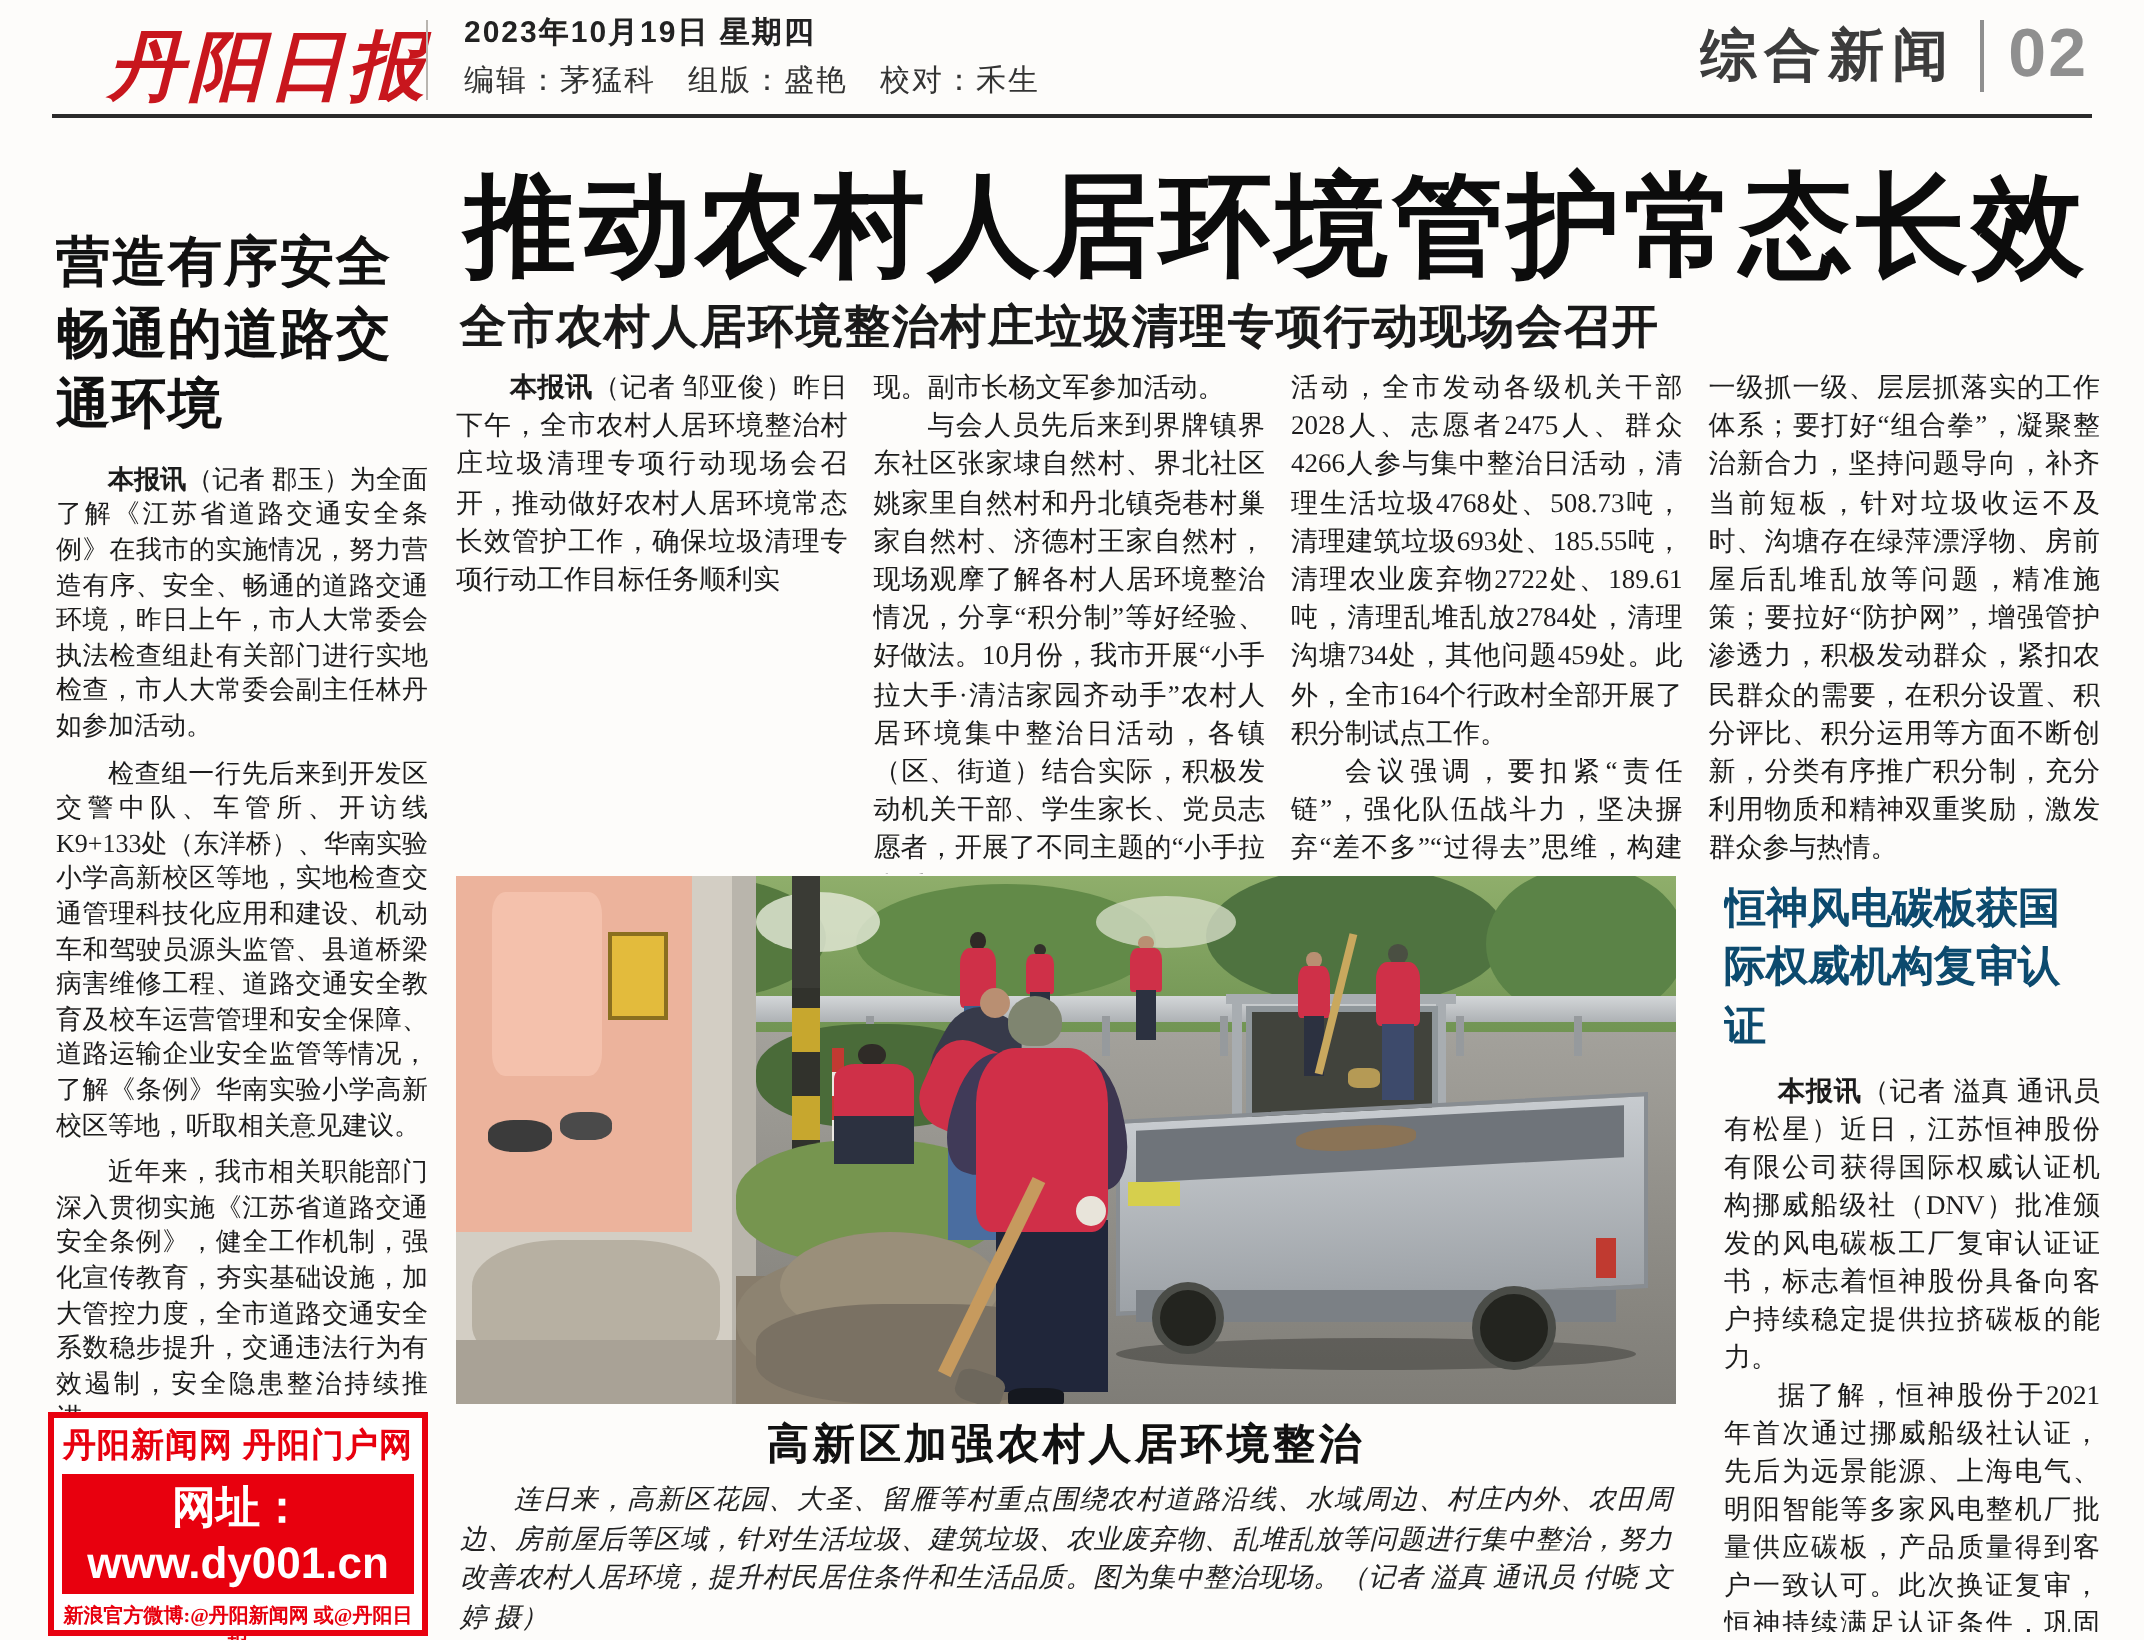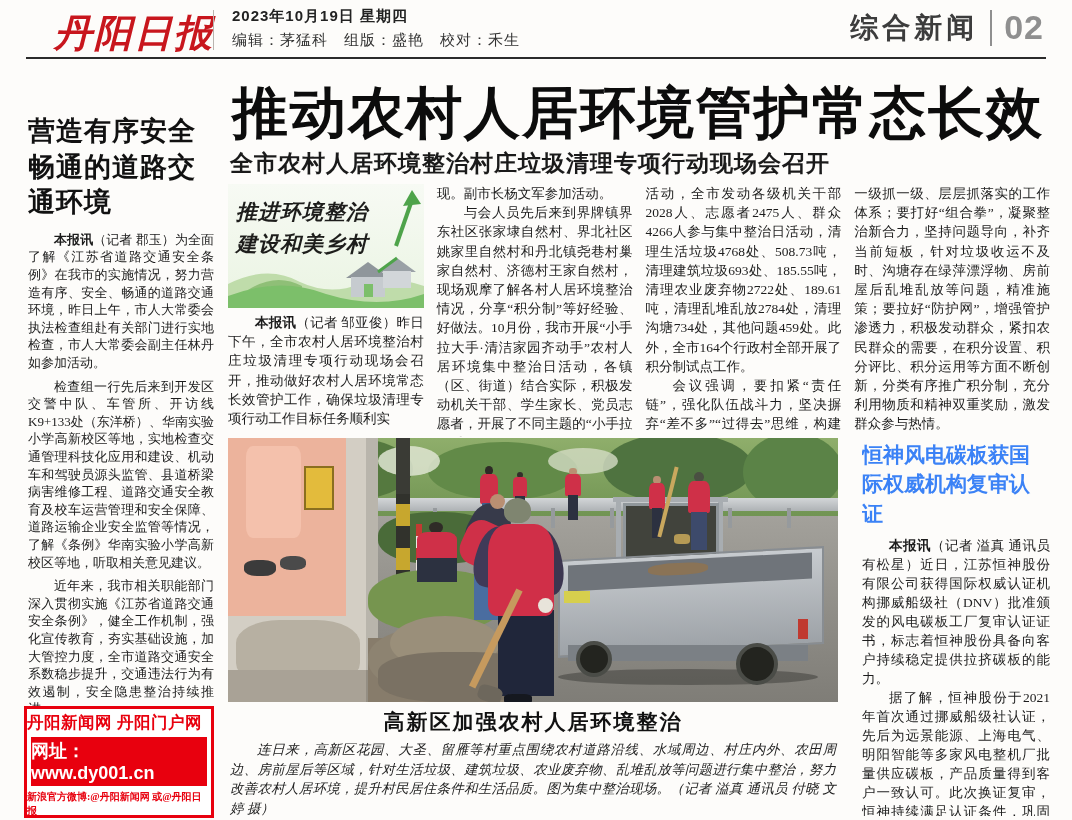--- a/index.html
+++ b/index.html
@@ -20,24 +20,24 @@
   .head-rule{position:absolute;left:26px;right:26px;top:57px;height:2px;background:#2b2b2b;}
 
   
   .left-col{position:absolute;left:28px;top:70px;width:186px;height:632px;overflow:hidden;margin-top:44px;}
   .left-title{margin:0 0 10px 0;font-size:27px;line-height:1.32;font-weight:900;color:#111;letter-spacing:1px;}
   .left-col p{margin:6px 0 0 0;font-size:13px;line-height:17.6px;text-align:justify;text-indent:2em;}
   .blead{font-weight:bold;}
 
   
   .red-box{position:absolute;left:24px;top:706px;width:190px;height:112px;border:3px solid #e8000e;
-           box-sizing:border-box;text-align:left;padding-top:3px;background:#fff;}
+           box-sizing:border-box;text-align:center;padding-top:3px;background:#fff;}
   .rb1{font-size:16.5px;font-weight:900;color:#e8000e;letter-spacing:0.5px;
        font-family:"Liberation Sans","DejaVu Sans",sans-serif;}
-  .rb2{margin:3px 4px 0 4px;background:#e8000e;color:#fff;font-weight:900;font-size:18px;padding:2px 0;
+  .rb2{margin:3px 4px 0 4px;background:#e8000e;color:#fff;font-weight:900;font-size:22px;padding:2px 0;
        font-family:"Liberation Sans","DejaVu Sans",sans-serif;}
   .rb3{font-size:10px;color:#e8000e;margin-top:4px;font-weight:600;}
   .rb4{font-size:14px;color:#e8000e;font-weight:700;margin-top:1px;}
 
   
   .headline{position:absolute;left:226px;top:76px;width:824px;margin:0;font-size:56px;font-weight:900;
             color:#0c0c0c;text-align:center;letter-spacing:2px;white-space:nowrap;}
   .subhead{position:absolute;left:230px;top:148px;width:820px;font-size:23px;font-weight:600;color:#1a1a1a;letter-spacing:1px;}
   .cols{position:absolute;left:228px;top:184px;width:822px;height:253px;display:flex;gap:13px;overflow:hidden;}
   .col{flex:1;min-width:0;}
@@ -58,21 +58,21 @@
   .person .h{position:absolute;left:30%;top:0;width:40%;height:13%;background:#b98f72;border-radius:50%;}
   .person .v{position:absolute;left:8%;top:11%;width:84%;height:42%;background:#cf3048;border-radius:26% 26% 10% 10%;}
   .person .l{position:absolute;left:20%;top:51%;width:60%;height:49%;background:#2c3140;}
 
   
   .cap-title{position:absolute;left:228px;top:708px;width:610px;text-align:center;font-size:21px;
              font-weight:900;color:#111;letter-spacing:2px;font-family:"Liberation Sans","DejaVu Sans",sans-serif;}
   .caption{position:absolute;left:230px;top:740px;width:606px;font-size:13.5px;line-height:19.5px;
            font-style:italic;text-align:justify;text-indent:2em;color:#222;}
   .right-col{position:absolute;left:862px;top:440px;width:188px;height:376px;overflow:hidden;}
-  .right-title{margin:0 0 8px 0;font-size:21px;line-height:1.4;font-weight:900;color:#3b82f6;
+  .right-title{margin:0 0 8px 0;font-size:21px;line-height:1.4;font-weight:900;color:#0c4a6e;
                font-family:"Liberation Sans","DejaVu Sans",sans-serif;}
   .right-col p{margin:0;font-size:13.5px;line-height:19px;text-align:justify;text-indent:2em;}
 
   h1,h2,h3,.subhead,.cap-title,.headline,.left-title,.head-date,.head-staff,.section-title,.page-no
    {font-family:"Liberation Sans","DejaVu Sans",sans-serif;}
 </style>
 </head>
 <body>
 
 <div class="page">
@@ -102,39 +102,20 @@
     <div class="rb2">网址：www.dy001.cn</div>
     <div class="rb3">新浪官方微博:@丹阳新闻网 或@丹阳日报</div>
     <div class="rb4">电话:86983110 86983119</div>
   </div>
 
   <h1 class="headline">推动农村人居环境管护常态长效</h1>
   <div class="subhead">全市农村人居环境整治村庄垃圾清理专项行动现场会召开</div>
 
   <section class="cols">
     <div class="col">
-      <div class="promo">
-        <svg width="196" height="124" viewBox="0 0 196 124">
-          <path d="M168 62 L184 16" stroke="#4ea34a" stroke-width="4" fill="none"></path>
-          <polygon points="184,6 175,22 193,20" fill="#4ea34a"></polygon>
-          <path d="M0 124 L0 100 Q40 80 72 98 Q102 112 132 100 Q162 90 196 102 L196 124 Z" fill="#bfdcaa"></path>
-          <path d="M20 106 Q48 88 74 102 L74 107 Q48 96 20 109 Z" fill="#8fbf77"></path>
-          <polygon points="118,94 140,78 162,94" fill="#8f969b"></polygon>
-          <rect x="123" y="93" width="34" height="20" fill="#c6cbcf"></rect>
-          <rect x="136" y="100" width="9" height="13" fill="#7cbf6a"></rect>
-          <polygon points="150,88 169,74 188,88" fill="#9aa1a6"></polygon>
-          <path d="M150 88 L169 74" stroke="#4ea34a" stroke-width="3" fill="none"></path>
-          <rect x="155" y="87" width="28" height="17" fill="#d2d6d9"></rect>
-          <path d="M0 124 L0 112 Q52 92 98 110 Q150 126 196 110 L196 124 Z" fill="#7cbf6a"></path>
-        </svg>
-        <div class="promo-text">
-          <div>推进环境整治</div>
-          <div>建设和美乡村</div>
-        </div>
-      </div>
       <p><span class="blead">本报讯</span><span>（记者 邹亚俊）昨日下午，全市农村人居环境整治村庄垃圾清理专项行动现场会召开，推动做好农村人居环境常态长效管护工作，确保垃圾清理专项行动工作目标任务顺利实</span></p>
     </div>
     <div class="col">
       <p class="noind">现。副市长杨文军参加活动。</p>
       <p>与会人员先后来到界牌镇界东社区张家埭自然村、界北社区姚家里自然村和丹北镇尧巷村巢家自然村、济德村王家自然村，现场观摩了解各村人居环境整治情况，分享“积分制”等好经验、好做法。10月份，我市开展“小手拉大手·清洁家园齐动手”农村人居环境集中整治日活动，各镇（区、街道）结合实际，积极发动机关干部、学生家长、党员志愿者，开展了不同主题的“小手拉大手”</p>
     </div>
     <div class="col">
       <p class="noind">活动，全市发动各级机关干部2028人、志愿者2475人、群众4266人参与集中整治日活动，清理生活垃圾4768处、508.73吨，清理建筑垃圾693处、185.55吨，清理农业废弃物2722处、189.61吨，清理乱堆乱放2784处，清理沟塘734处，其他问题459处。此外，全市164个行政村全部开展了积分制试点工作。</p>
       <p>会议强调，要扣紧“责任链”，强化队伍战斗力，坚决摒弃“差不多”“过得去”思维，构建起</p>
     </div>

